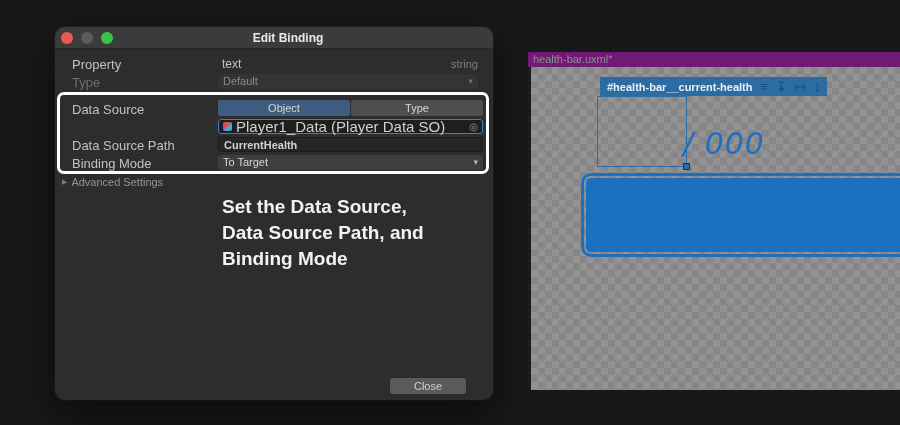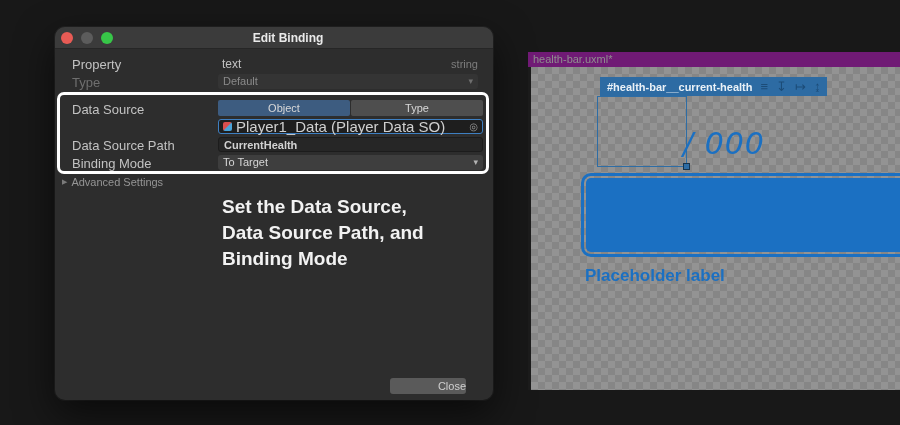--- a/index.html
+++ b/index.html
@@ -73,21 +73,21 @@
   }
 
   .advanced { position:absolute; left:7px; top:149px; font-size:11px; color:#959595; display:flex; align-items:center; gap:4px; }
   .tri { font-size:7px; color:#7a7a7a; }
 
   .annotation { position:absolute; left:167px; top:167px; font-size:19px; font-weight:bold; color:#f2f2f2; line-height:26px; }
 
   .close-btn {
     position:absolute; left:335px; top:351px; width:76px; height:16px;
     background:#5a5a5a; border-radius:3px; font-size:11px; color:#cfcfcf;
-    text-align:right; line-height:16px; cursor:default;
+    text-align:center; line-height:16px; cursor:default;
   }
 
   
   .preview-panel { position:absolute; left:528px; top:52px; width:372px; height:338px; background:#1b1b1b; }
   .preview-tabbar { height:15px; background:#701a75; font-size:11px; color:#8f8f8f; line-height:15px; padding-left:5px; }
   .canvas {
     position:absolute; left:3px; top:15px; width:369px; height:323px; overflow:hidden;
     background-color:#868686;
     background-image:
       linear-gradient(45deg,#939393 25%,transparent 25%,transparent 75%,#939393 75%),
@@ -201,15 +201,14 @@
     <div class="sel-box">
       <span class="handle"></span>
     </div>
 
     <div class="health-max">/ 000</div>
 
     <div class="health-bar">
       <div class="health-fill"></div>
     </div>
 
-    <div class="placeholder">Placeholder label</div>
   </div>
 </div>
 
 </body></html>

